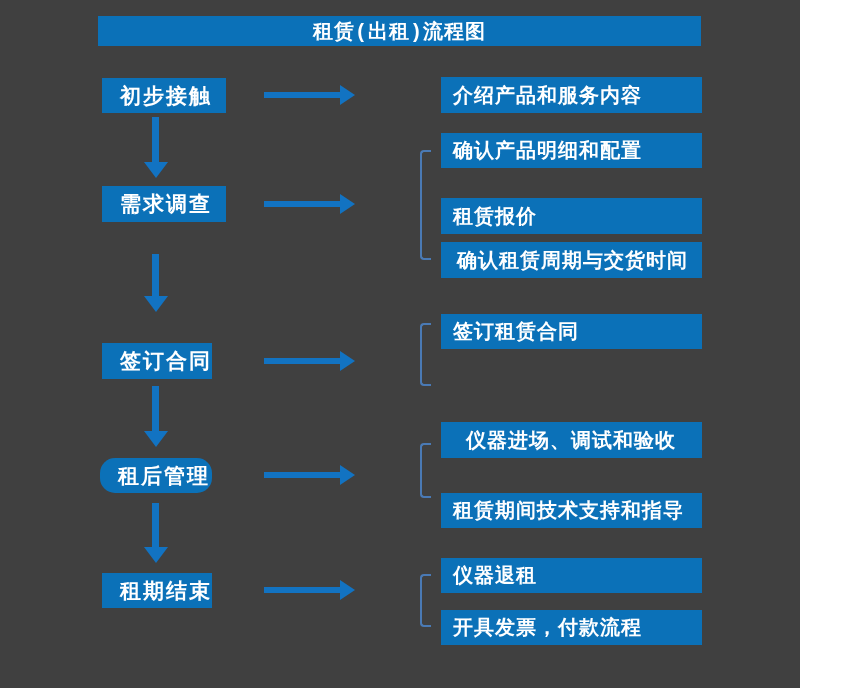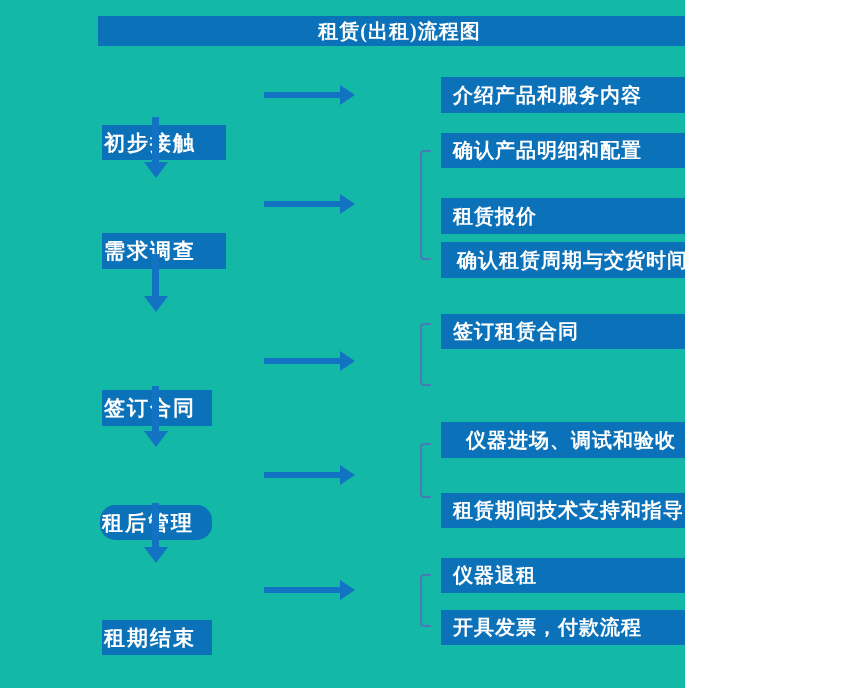--- a/index.html
+++ b/index.html
@@ -1,20 +1,20 @@
 <!DOCTYPE html>
 <html style="--box-blue: #0b71b8; --arrow-blue: #1273c2; --bracket-blue: #4a7ab5; --text-white: #ffffff;"><head>
 <meta charset="utf-8">
 <style>
   html,body{margin:0;padding:0;background:#ffffff;}
   .canvas{
     position:relative;
-    width:685px;height:688px;
-    background:#14b8a6;
-    font-family:Liberation Serif, serif;
+    width:800px;height:688px;
+    background:#404040;
+    font-family:Liberation Mono, monospace;
     overflow:hidden;
   }
   .box{
     position:absolute;
     background:var(--box-blue);
     color:var(--text-white);
     font-weight:bold;
     display:flex;
     align-items:center;
     box-sizing:border-box;
@@ -22,24 +22,23 @@
     overflow:hidden;
   }
   .title-bar{
     left:98px;top:16px;width:603px;height:30px;
     justify-content:center;
     font-size:20px;
     letter-spacing:1px;
   }
   .step{
     left:102px;width:124px;height:35px;
-    padding-left:2px;
+    padding-left:18px;
     font-size:21px;
     letter-spacing:2px;
-    margin-top:47px;
   }
   .detail{
     left:441px;width:261px;height:35px;
     padding-left:12px;
     font-size:20px;
     letter-spacing:1px;
   }
   .h-arrow{position:absolute;height:20px;}
   .h-arrow .shaft{
     position:absolute;left:0;top:7px;height:6px;width:76px;

